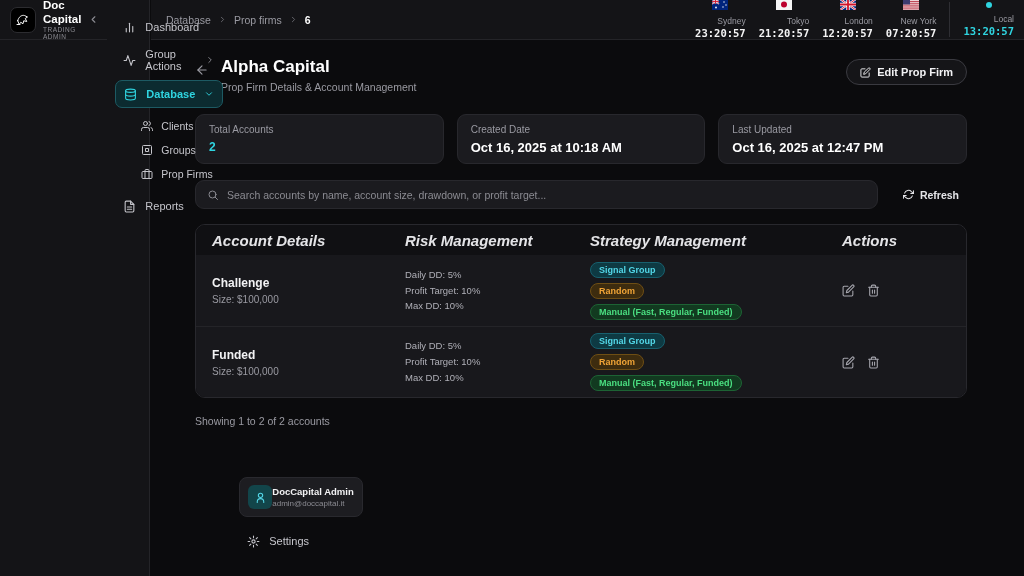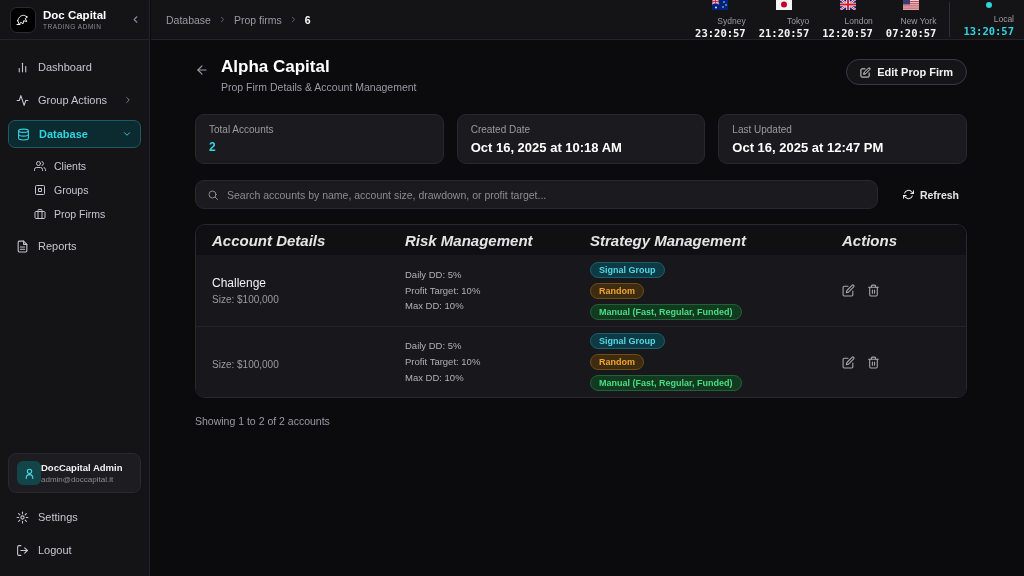--- a/index.html
+++ b/index.html
@@ -1,21 +1,21 @@
 <!DOCTYPE html>
 <html><head>
 <meta charset="utf-8">
 <style>
   * { margin:0; padding:0; box-sizing:border-box; }
   html,body { width:1024px; height:576px; overflow:hidden; }
   body { font-family:"Liberation Sans", sans-serif; background:#0b0b0d; color:#fafafa; position:relative; }
   svg { display:block; }
 
   
-  .sidebar { position:absolute; left:0; top:0; width:150px; height:576px; background:#141417; border-right:1px solid #242428; display:flex; flex-direction:column; z-index:2; }
+  .sidebar { position:absolute; left:0; top:0; width:150px; height:576px; background:#141417; border-right:1px solid #242428; display:flex; z-index:2; }
   .brand { height:40px; display:flex; align-items:center; gap:7px; padding:0 8px 0 10px; border-bottom:1px solid #242428; }
   .logo-box { width:26px; height:26px; border-radius:7px; background:#000; border:1px solid #2c2c30; display:flex; align-items:center; justify-content:center; flex:0 0 auto; }
   .brand-name { font-size:11.5px; font-weight:bold; color:#fff; line-height:1.2; }
   .brand-sub { font-size:6.5px; letter-spacing:.08em; color:#8b8b92; }
   .brand-collapse { margin-left:auto; color:#8b8b92; }
   .nav { padding:14px 8px 0 8px; display:flex; flex-direction:column; }
   .nav-item { height:26px; display:flex; align-items:center; gap:9px; padding:0 8px; border-radius:7px; color:#c6c6cc; font-size:11px; margin-bottom:7px; cursor:default; }
   .nav-item .chev { margin-left:auto; color:#8b8b92; }
   .nav-item.active { background:#0c2b30; border:1px solid #1d5a63; color:#2fd4e0; font-weight:bold; height:28px; }
   .nav-item.active .chev { color:#2fd4e0; }
@@ -67,21 +67,21 @@
   .search-box input::placeholder { color:#8b8b92; }
   .search-icon { color:#8b8b92; }
   .refresh-btn { margin-left:auto; display:flex; align-items:center; gap:6px; color:#e4e4e7; font-size:10.5px; font-weight:bold; padding:5px 8px; border-radius:7px; }
 
   .table-card { margin-top:15px; border:1px solid #28282d; border-radius:10px; overflow:hidden; }
   .t-row { display:grid; grid-template-columns:193px 185px 252px 1fr; align-items:center; }
   .t-head { background:#101013; height:30px; }
   .t-head .t-cell { font-size:15px; font-weight:bold; color:#e4e4e7;font-style:italic; }
   .t-cell { padding-left:16px; }
   .t-body-row { background:#18181c; height:71px; border-top:1px solid #242428; }
-  .acct-name { font-size:12px; font-weight:normal; color:#f2f2f4; }
+  .acct-name { font-size:12px; font-weight:bold; color:#f2f2f4; }
   .acct-size { font-size:10px; color:#9a9aa2; margin-top:4px; }
   .risk-line { font-size:9.5px; color:#b0b0b8; line-height:1.65; }
   .badges { display:flex; flex-direction:column; align-items:flex-start; gap:5px; }
   .badge { font-size:9px; font-weight:bold; padding:2px 8px; border-radius:999px; border:1px solid transparent; white-space:nowrap; }
   .badge-signal { background:#0e3a43; border-color:#17606e; color:#53d7e8; }
   .badge-random { background:#3d2c0f; border-color:#6e4e14; color:#f0a437; }
   .badge-manual { background:#123a20; border-color:#1d6334; color:#4ade80; }
   .actions-cell { display:flex; gap:12px; align-items:center; }
   .icon-btn { color:#a5a5ad; }
 
@@ -206,30 +206,20 @@
       </div>
     </div>
     <div class="bottom-item">
       <span>
           <svg width="13" height="13" viewBox="0 0 24 24" fill="none" stroke="currentColor" stroke-width="2" stroke-linecap="round">
             <circle cx="12" cy="12" r="3"></circle>
             <path d="M12 2v3M12 19v3M2 12h3M19 12h3M4.9 4.9l2.2 2.2M16.9 16.9l2.2 2.2M19.1 4.9L16.9 7.1M7.1 16.9l-2.2 2.2"></path>
           </svg>
         </span>
       <span>Settings</span>
-    </div>
-    <div class="bottom-item" style="margin-bottom:0;">
-      <span>
-          <svg width="13" height="13" viewBox="0 0 24 24" fill="none" stroke="currentColor" stroke-width="2" stroke-linecap="round" stroke-linejoin="round">
-            <path d="M9 21H5a2 2 0 0 1-2-2V5a2 2 0 0 1 2-2h4"></path>
-            <polyline points="16 17 21 12 16 7"></polyline>
-            <line x1="21" y1="12" x2="9" y2="12"></line>
-          </svg>
-        </span>
-      <span>Logout</span>
     </div>
   </div>
 </aside>
 
 <header class="topbar">
   <div class="crumbs">
     <span>Database</span>
     <span class="crumb-sep">
         <svg width="9" height="9" viewBox="0 0 24 24" fill="none" stroke="currentColor" stroke-width="2.4" stroke-linecap="round" stroke-linejoin="round">
           <polyline points="9 18 15 12 9 6"></polyline>
@@ -415,20 +405,21 @@
                 <path d="M19 6v14a2 2 0 0 1-2 2H7a2 2 0 0 1-2-2V6m3 0V4a2 2 0 0 1 2-2h4a2 2 0 0 1 2 2v2"></path>
                 <line x1="10" y1="11" x2="10" y2="17"></line>
                 <line x1="14" y1="11" x2="14" y2="17"></line>
               </svg>
             </span>
         </div>
       </div>
 
       <div class="t-row t-body-row">
         <div class="t-cell">
+          <div class="acct-name">Funded</div>
           <div class="acct-size">Size: $100,000</div>
         </div>
         <div class="t-cell">
           <div class="risk-line">Daily DD: 5%</div>
           <div class="risk-line">Profit Target: 10%</div>
           <div class="risk-line">Max DD: 10%</div>
         </div>
         <div class="t-cell badges">
           <span class="badge badge-signal">Signal Group</span>
           <span class="badge badge-random">Random</span>

